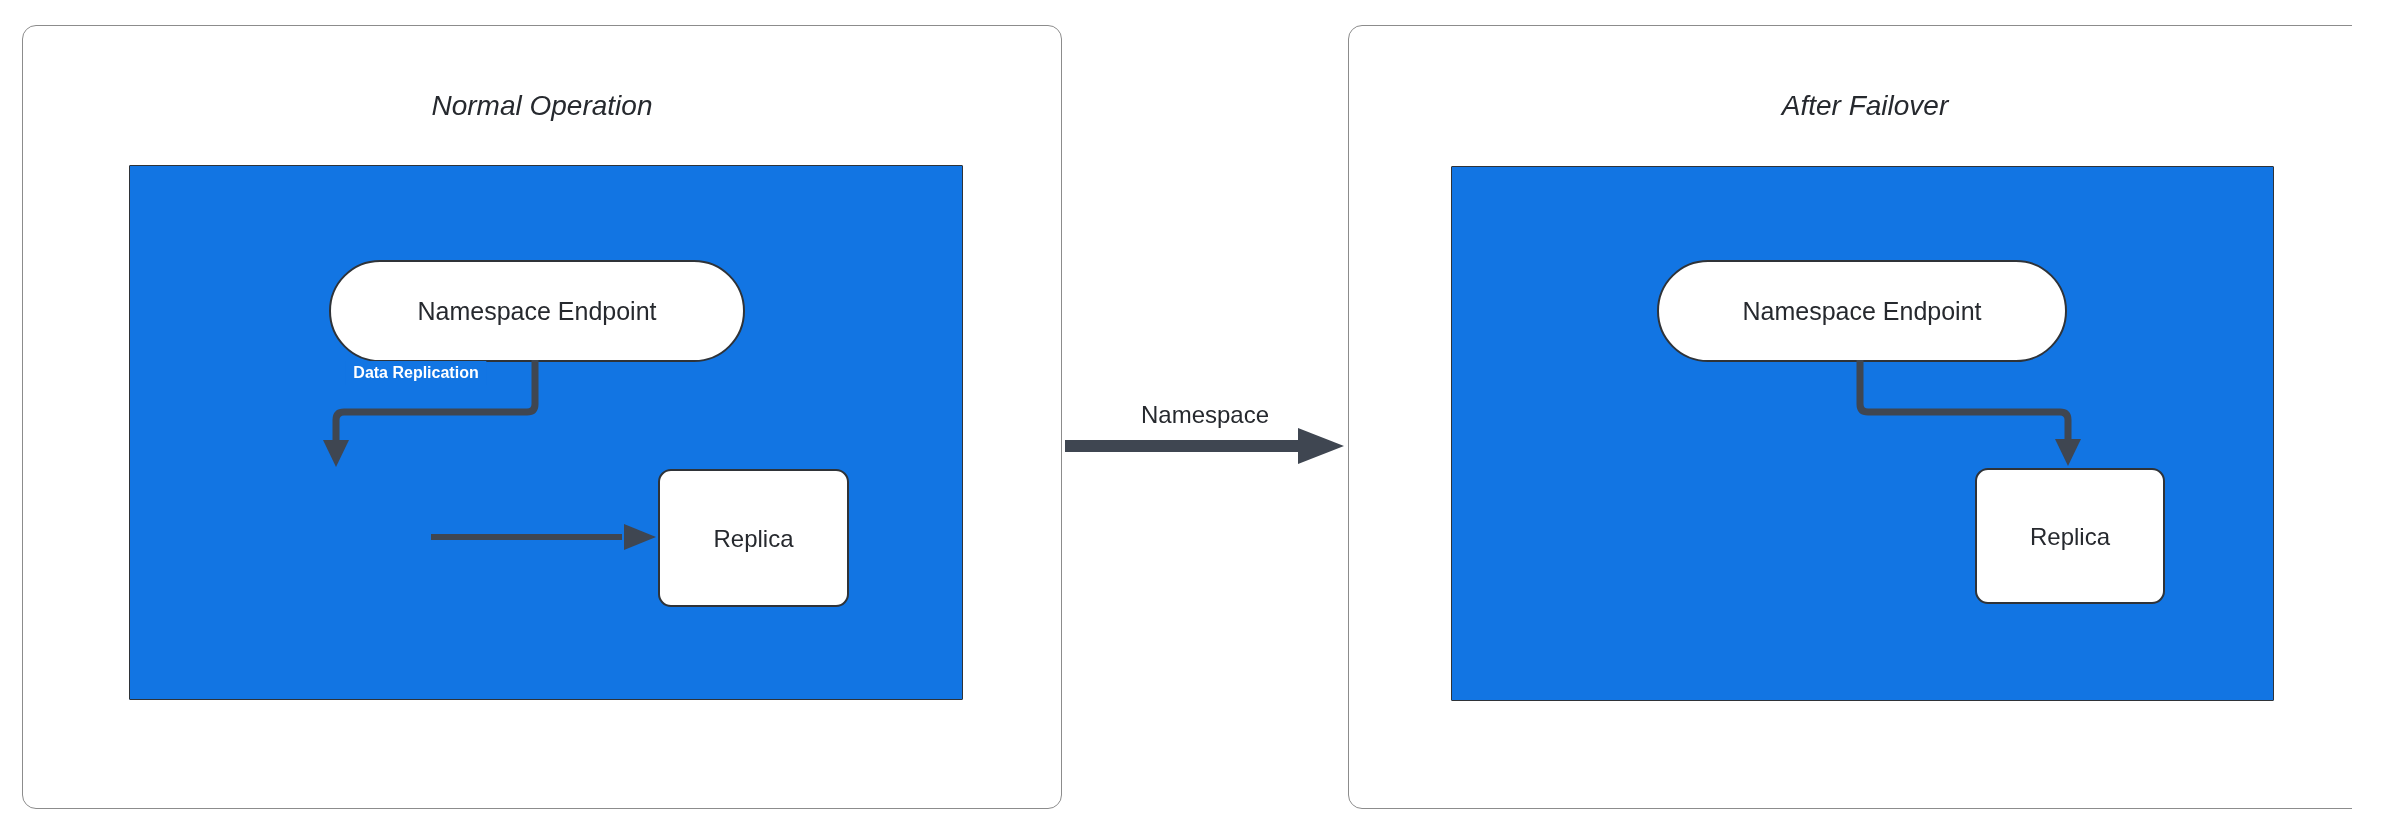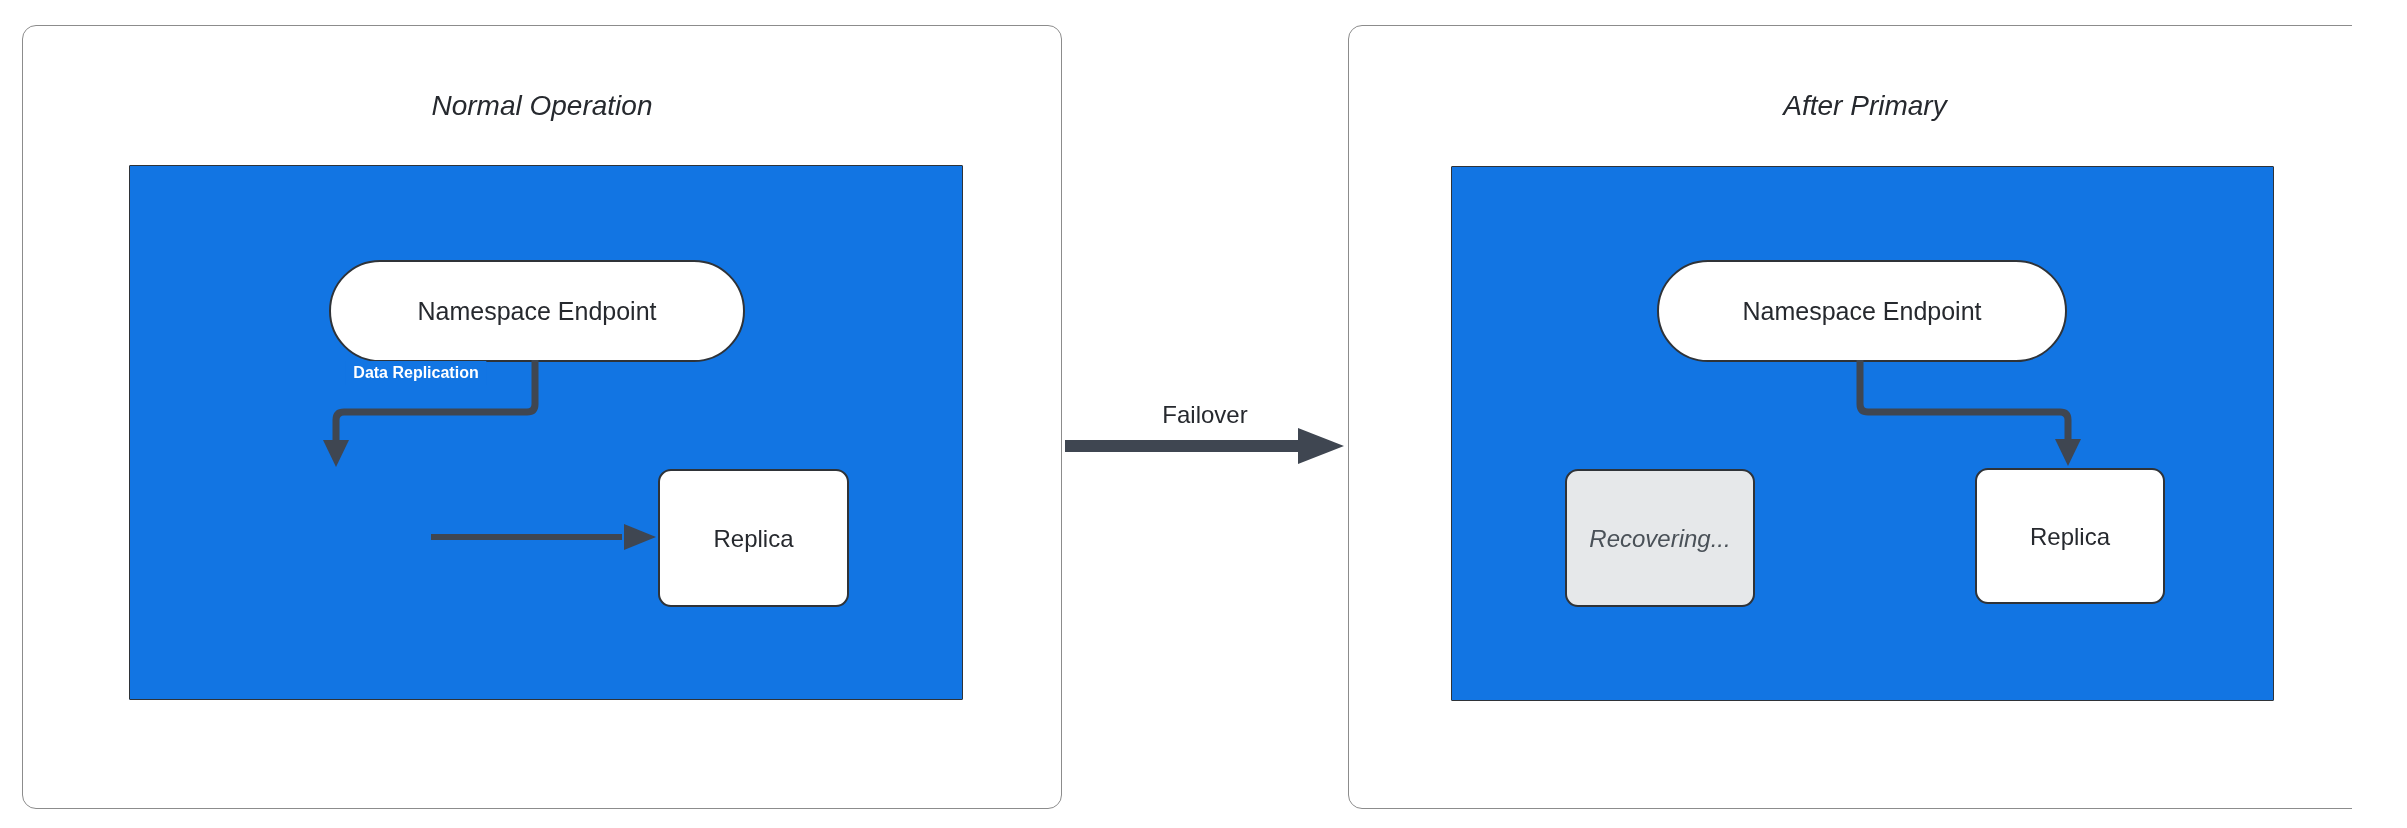--- a/index.html
+++ b/index.html
@@ -68,27 +68,24 @@
       <div class="pill pill-left">
         <span>Namespace Endpoint</span>
       </div>
       <div class="node node-replica-left">
         <span>Replica</span>
       </div>
     </div>
   </section>
 
   <section class="panel panel-right">
-    <div class="panel-title">After Primary</div>
+    <div class="panel-title">After Failover</div>
     <div class="cluster cluster-right">
       <div class="pill pill-right">
         <span>Namespace Endpoint</span>
-      </div>
-      <div class="node node-recovering">
-        <span>Recovering...</span>
       </div>
       <div class="node node-replica-right">
         <span>Replica</span>
       </div>
     </div>
   </section>
 
   <svg class="overlay" viewBox="0 0 2407 828" xmlns="http://www.w3.org/2000/svg">
 
     <g>
@@ -106,15 +103,15 @@
       <polygon class="edge-fill" points="1298,428 1298,464 1344,446"></polygon>
     </g>
 
     <g>
       <path class="edge-stroke" stroke-width="7" d="M1860,360 L1860,404 Q1860,412 1868,412 L2060,412 Q2068,412 2068,420 L2068,442"></path>
       <polygon class="edge-fill" points="2055,439 2081,439 2068,466"></polygon>
     </g>
   </svg>
 
   <div class="edge-label">Data Replication</div>
-  <div class="failover-label">Failover</div>
+  <div class="failover-label">Namespace</div>
 
 </div>
 
 </body></html>

